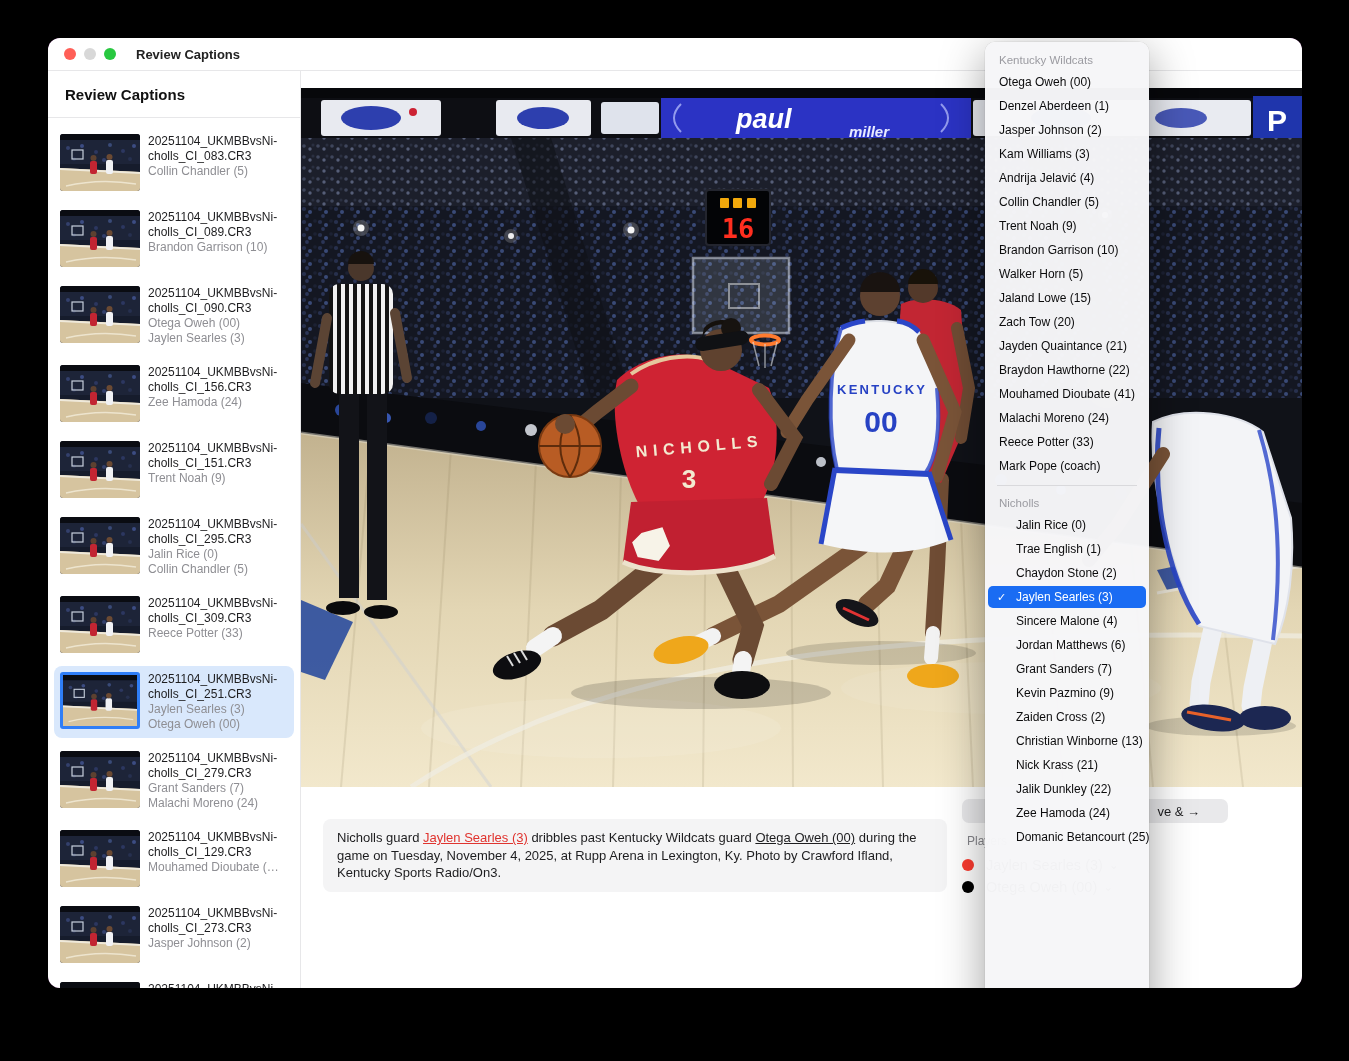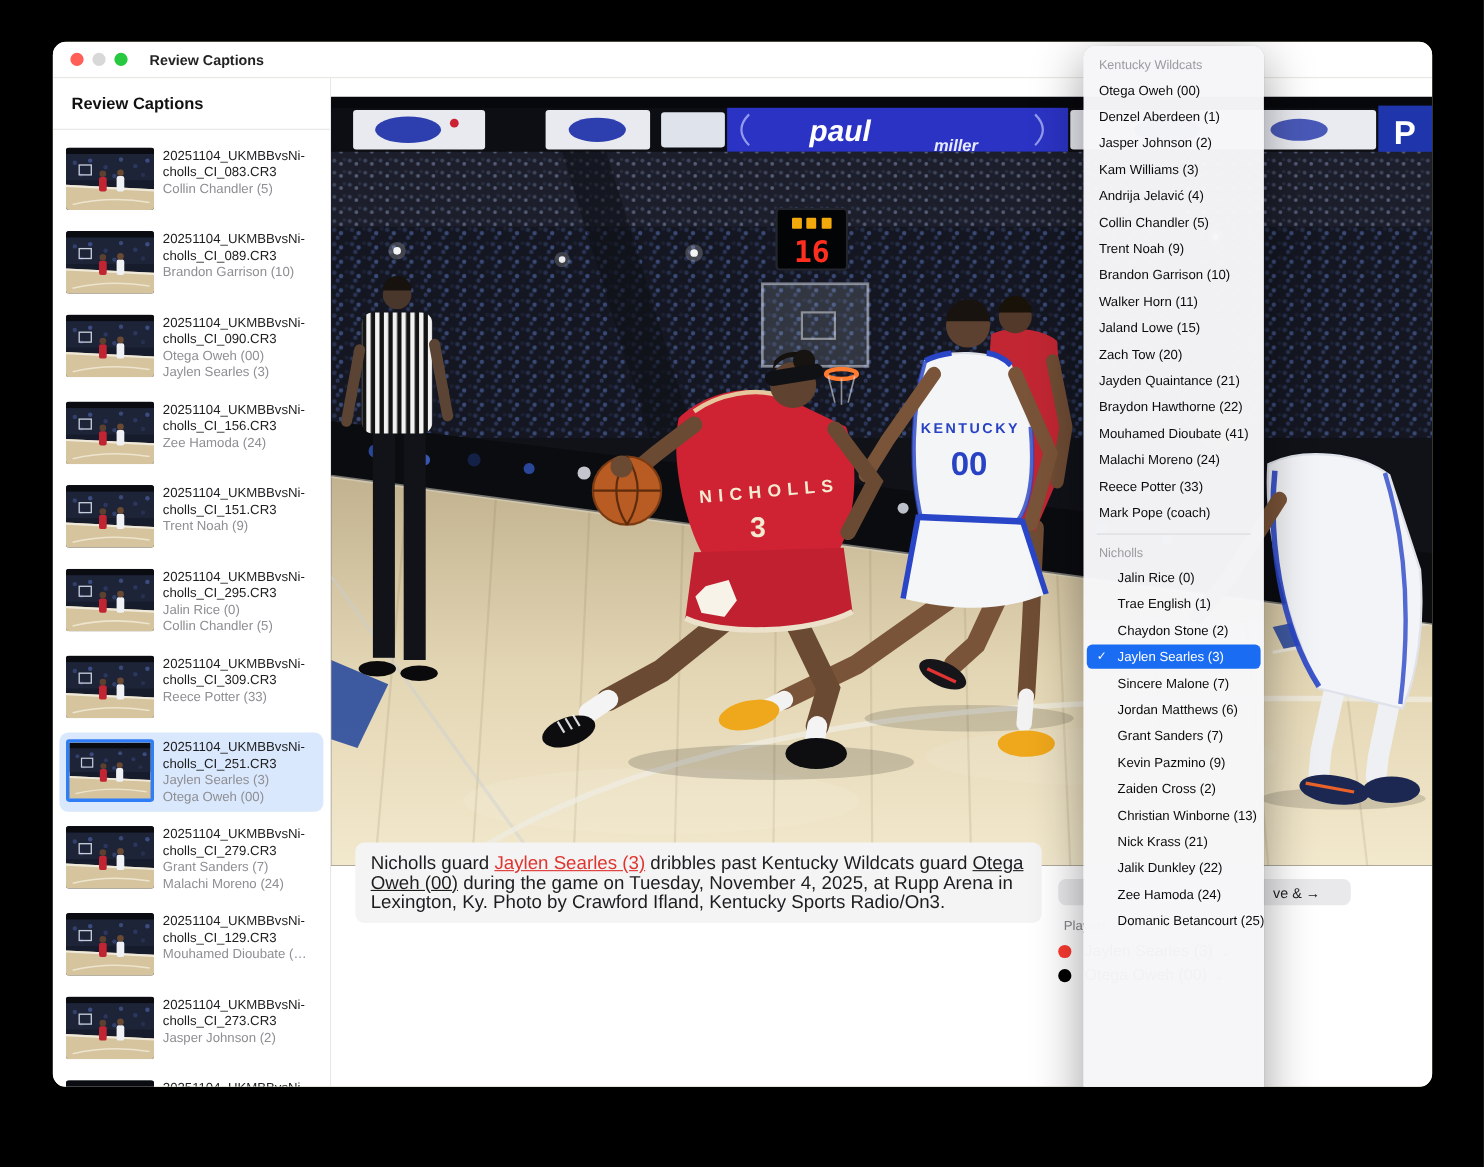--- a/index.html
+++ b/index.html
@@ -1,20 +1,20 @@
 <!DOCTYPE html>
 <html><head>
 <meta charset="utf-8">
 <style>
   html,body{margin:0;padding:0}
   body{
     width:1349px;height:1061px;position:relative;overflow:hidden;
     background:#000;font-family:"Liberation Sans","DejaVu Sans",sans-serif;color:#1d1d1f;
   }
-  .window{position:absolute;left:48px;top:38px;width:1254px;height:950px;background:#fef9c3;
+  .window{position:absolute;left:48px;top:38px;width:1254px;height:950px;background:#701a75;
     border-radius:12px;box-shadow:0 30px 80px rgba(0,0,0,.65);overflow:hidden}
   
   .titlebar{position:absolute;left:0;top:0;right:0;height:32px;background:#fff;
     border-bottom:1px solid #e7e7e9;display:flex;align-items:center;padding-left:16px;z-index:5}
   .tl{width:12px;height:12px;border-radius:50%;margin-right:8px;flex:none}
   .titlebar .title{margin-left:12px;font-size:13px;font-weight:bold;color:#222}
   
   .sidebar{position:absolute;left:0;top:33px;bottom:0;width:252px;background:#fff;border-right:1px solid #e7e7e9}
   .sb-header{height:46px;border-bottom:1px solid #e7e7e9;display:flex;align-items:center;
     padding-left:17px;font-size:15px;font-weight:bold;color:#111}
@@ -24,22 +24,22 @@
   .thumb{width:80px;height:57px;border-radius:3px;overflow:hidden;flex:none;box-sizing:border-box}
   .sb-item.selected .thumb{border:3px solid #2f7ef7}
   .thumb svg{display:block;width:100%;height:100%}
   .sb-text{min-width:0}
   .fn{font-size:12px;line-height:15px;color:#1d1d1f}
   .pl div{font-size:12px;line-height:15px;color:#8e8e93}
   
   .main{position:absolute;left:253px;top:33px;right:0;bottom:0;background:#fff}
   .photo{position:absolute;left:0;top:17px;width:1001px;height:699px;background:#101218}
   .photo svg{display:block;width:100%;height:100%}
-  .caption{position:absolute;left:22px;top:695px;width:624px;min-height:68px;box-sizing:border-box;
-    background:#f4f4f5;border-radius:8px;padding:10px 14px;font-size:17px;line-height:17.5px;color:#1d1d1f}
+  .caption{position:absolute;left:22px;top:748px;width:624px;min-height:68px;box-sizing:border-box;
+    background:#f4f4f5;border-radius:8px;padding:10px 14px;font-size:13px;line-height:17.5px;color:#1d1d1f}
   .seg-red{color:#e0342f;text-decoration:underline}
   .seg-dark{color:#1d1d1f;text-decoration:underline}
   .action-btn{position:absolute;left:661px;top:728px;width:266px;height:24px;border:none;border-radius:7px;
     background:#e9e9eb;font-family:inherit;font-size:13px;color:#1d1d1f;text-align:right;
     padding-right:28px;box-sizing:border-box;line-height:24px}
   .players-label{position:absolute;left:666px;top:763px;font-size:12px;color:#86868b}
   .sel-row{position:absolute;left:661px;height:20px;display:flex;align-items:center;font-size:14.5px;color:#111}
   .sel-row .dot{width:12px;height:12px;border-radius:50%;margin-right:12px;flex:none}
   .sel-row .chev{font-size:12px;margin-left:6px;color:#222;line-height:10px}
   
@@ -748,36 +748,36 @@
   <div class="dropdown">
       <div class="dd-head">Kentucky Wildcats</div>
       <div class="dd-item"><span>Otega Oweh (00)</span></div>
       <div class="dd-item"><span>Denzel Aberdeen (1)</span></div>
       <div class="dd-item"><span>Jasper Johnson (2)</span></div>
       <div class="dd-item"><span>Kam Williams (3)</span></div>
       <div class="dd-item"><span>Andrija Jelavić (4)</span></div>
       <div class="dd-item"><span>Collin Chandler (5)</span></div>
       <div class="dd-item"><span>Trent Noah (9)</span></div>
       <div class="dd-item"><span>Brandon Garrison (10)</span></div>
-      <div class="dd-item"><span>Walker Horn (11)</span></div>
+      <div class="dd-item"><span>Walker Horn (5)</span></div>
       <div class="dd-item"><span>Jaland Lowe (15)</span></div>
       <div class="dd-item"><span>Zach Tow (20)</span></div>
       <div class="dd-item"><span>Jayden Quaintance (21)</span></div>
       <div class="dd-item"><span>Braydon Hawthorne (22)</span></div>
       <div class="dd-item"><span>Mouhamed Dioubate (41)</span></div>
       <div class="dd-item"><span>Malachi Moreno (24)</span></div>
       <div class="dd-item"><span>Reece Potter (33)</span></div>
       <div class="dd-item"><span>Mark Pope (coach)</span></div>
       <div class="dd-div"></div>
       <div class="dd-head">Nicholls</div>
       <div class="dd-item indent"><span>Jalin Rice (0)</span></div>
       <div class="dd-item indent"><span>Trae English (1)</span></div>
       <div class="dd-item indent"><span>Chaydon Stone (2)</span></div>
       <div class="dd-item indent selected"><span class="check">✓</span><span>Jaylen Searles (3)</span></div>
-      <div class="dd-item indent"><span>Sincere Malone (7)</span></div>
+      <div class="dd-item indent"><span>Sincere Malone (4)</span></div>
       <div class="dd-item indent"><span>Jordan Matthews (6)</span></div>
       <div class="dd-item indent"><span>Grant Sanders (7)</span></div>
       <div class="dd-item indent"><span>Kevin Pazmino (9)</span></div>
       <div class="dd-item indent"><span>Zaiden Cross (2)</span></div>
       <div class="dd-item indent"><span>Christian Winborne (13)</span></div>
       <div class="dd-item indent"><span>Nick Krass (21)</span></div>
       <div class="dd-item indent"><span>Jalik Dunkley (22)</span></div>
       <div class="dd-item indent"><span>Zee Hamoda (24)</span></div>
       <div class="dd-item indent"><span>Domanic Betancourt (25)</span></div>
     </div>

